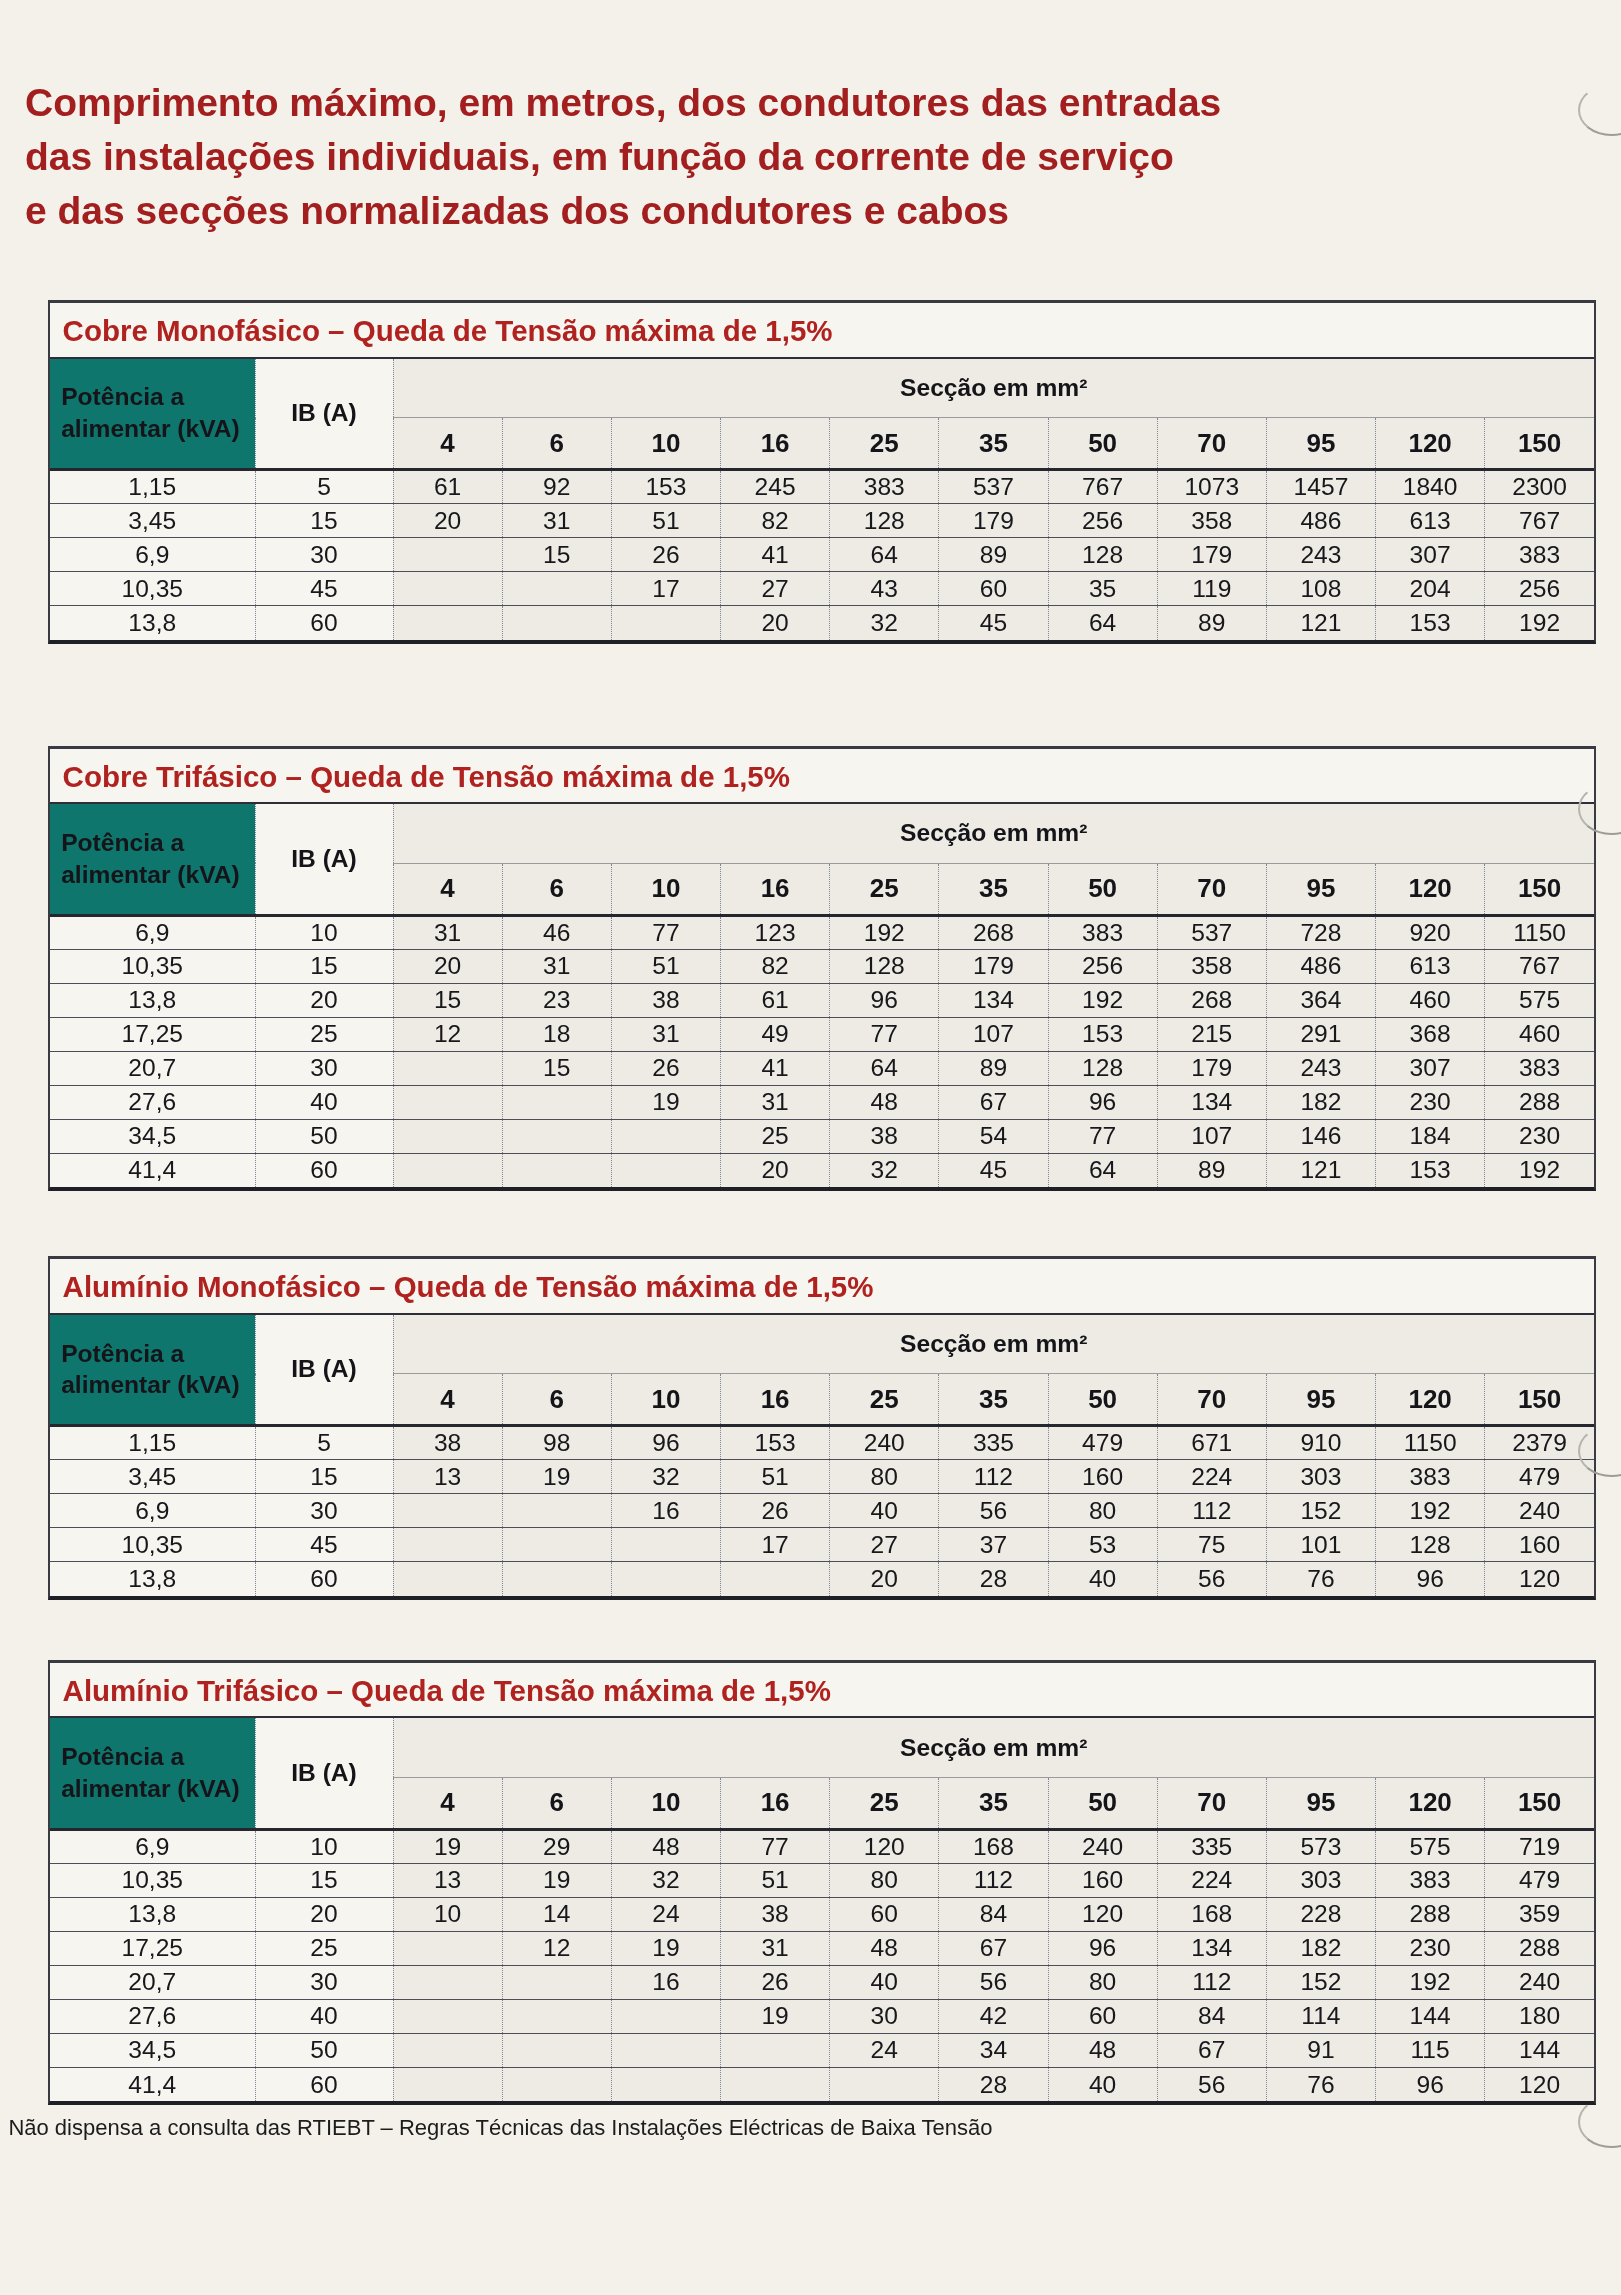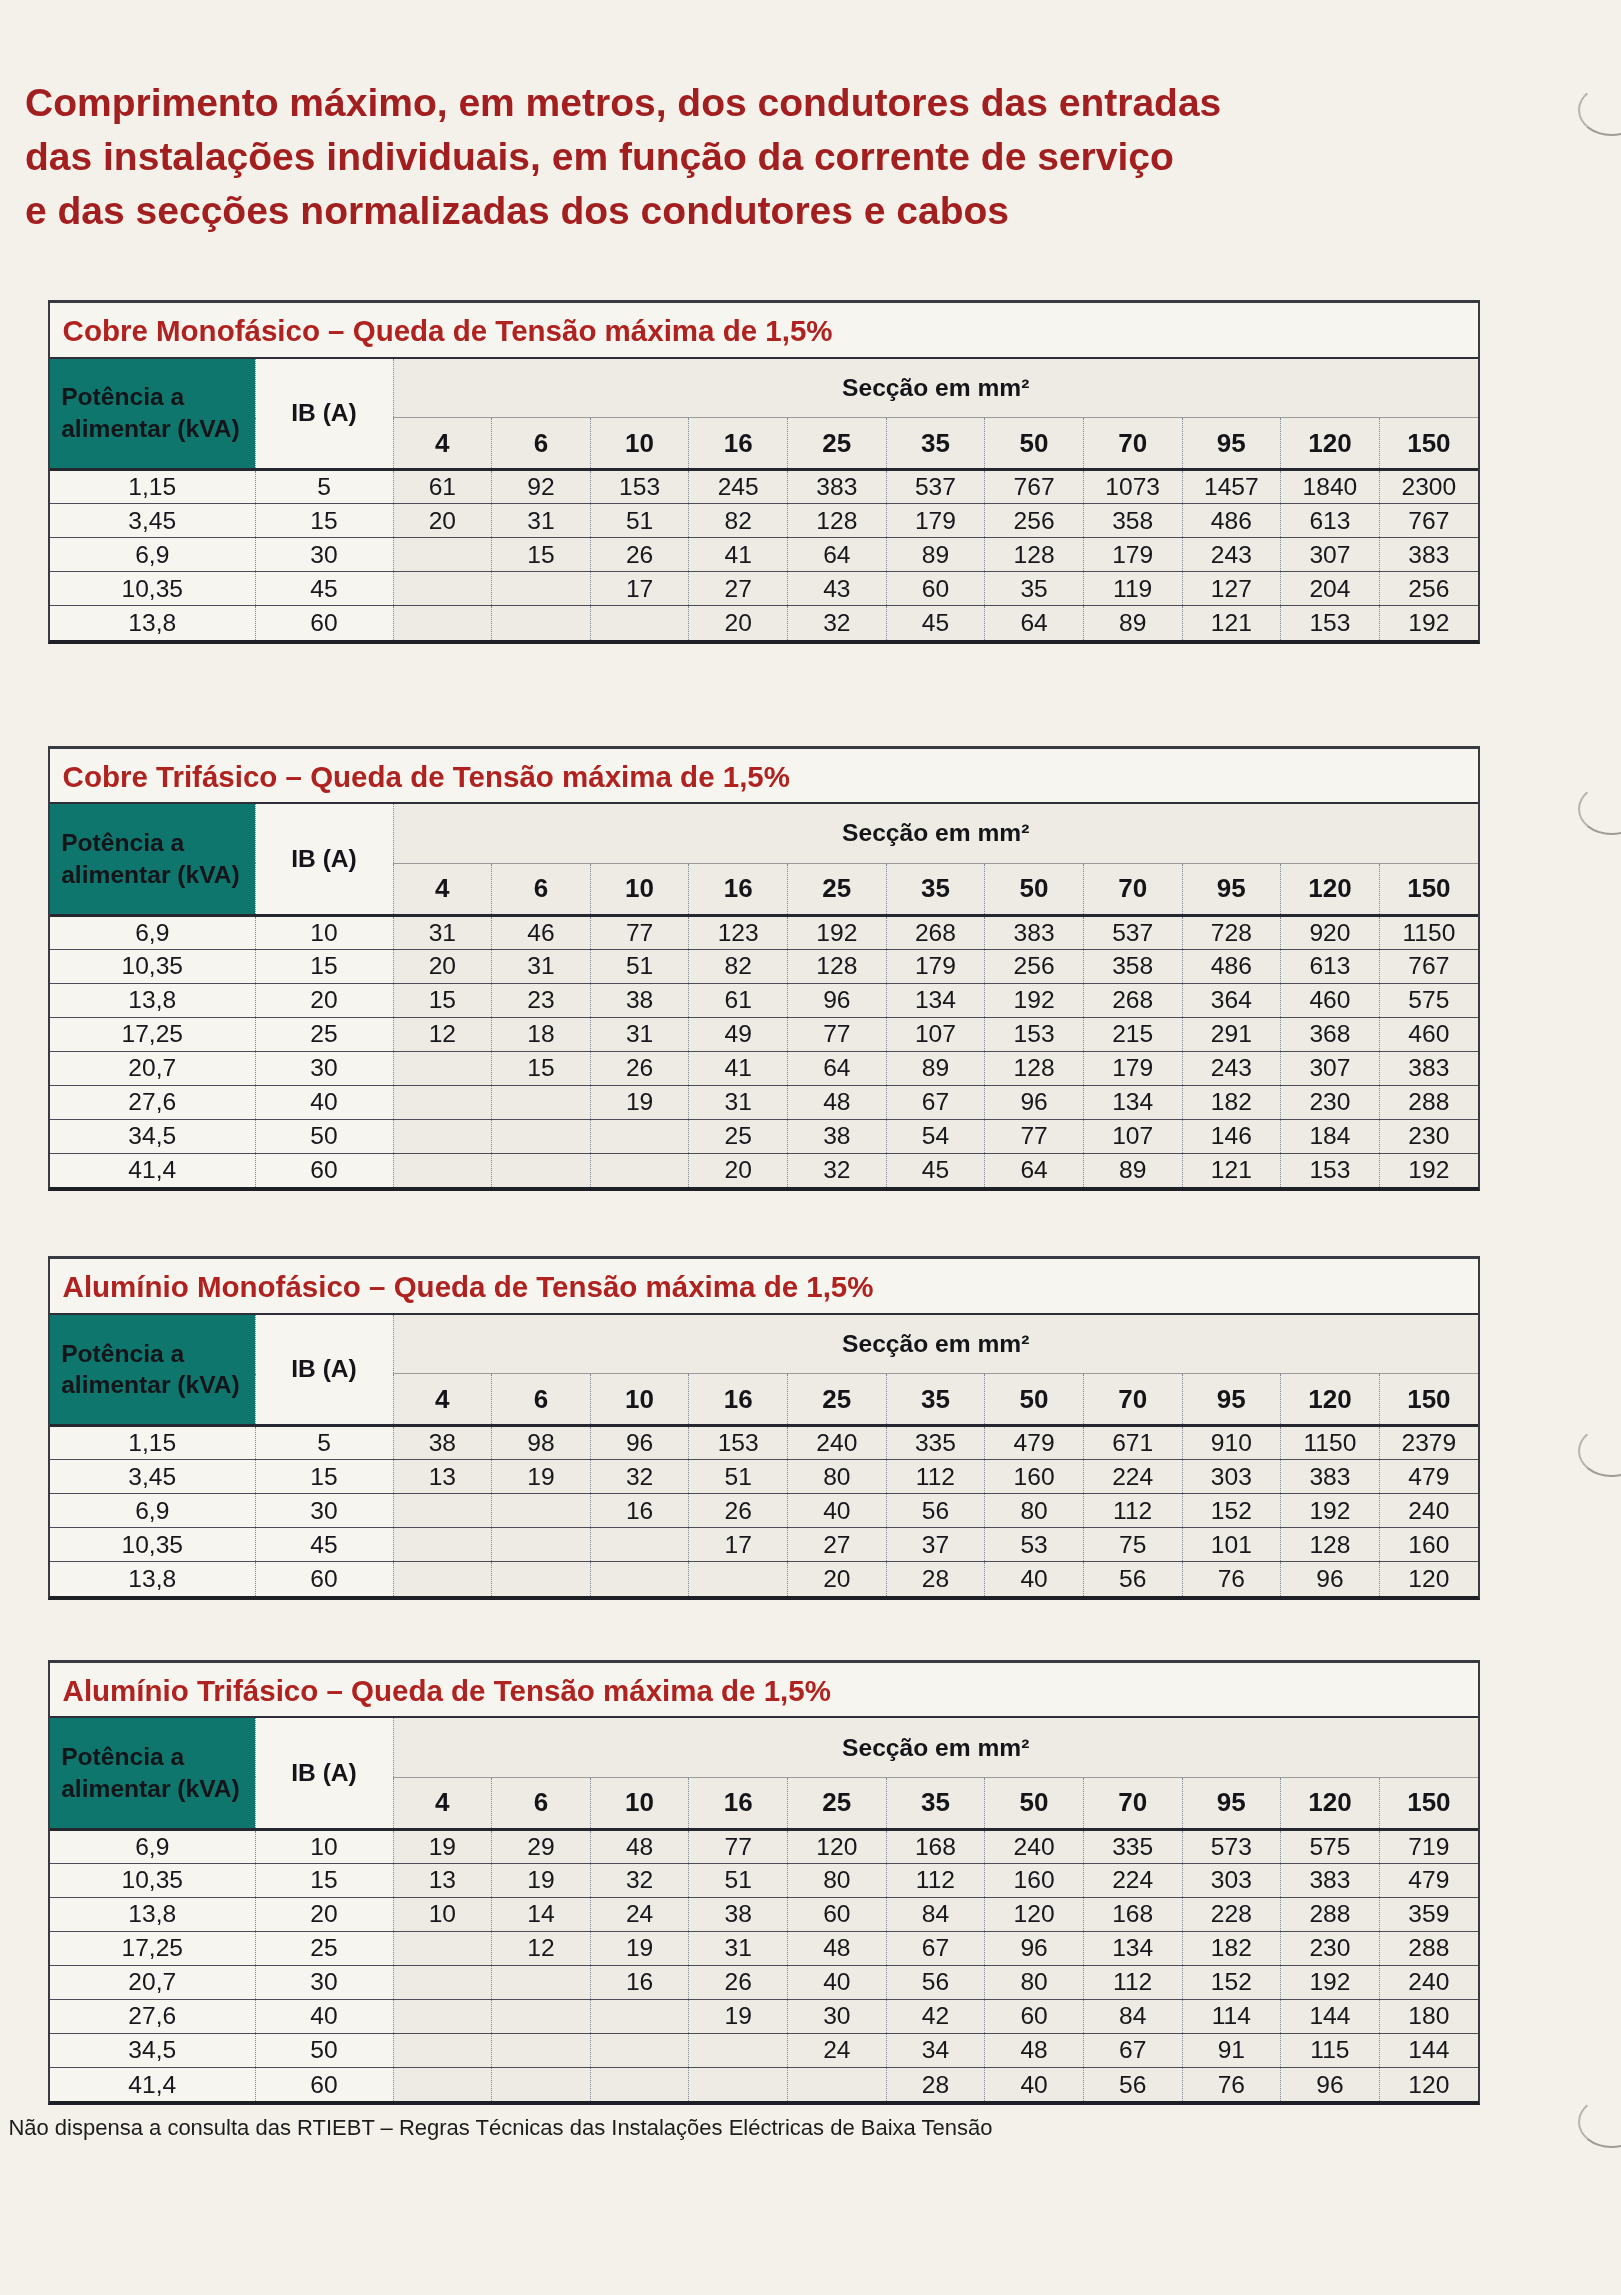--- a/index.html
+++ b/index.html
@@ -59,21 +59,21 @@
     margin: 76px 42px 0 25px;
     color: #a31f1f;
     font-size: 39px;
     font-weight: bold;
     line-height: 54px;
   }
 
   
   .tbl {
     margin-left: 48px;
-    width: 1432px;
+    width: 1548px;
     border: 2.1px solid #3a3a42;
     border-top-width: 3.5px;
     border-bottom: 4.9px solid #1f1f26;
     background: #f7f5ef;
   }
   .tbl-title {
     font-size: 29.5px;
     font-weight: bold;
     color: #b0221f;
     padding: 11.2px 0 8.4px 12.6px;
@@ -242,21 +242,21 @@
             <td class="lbl">10,35</td>
             <td class="lbl">45</td>
             <td class="sec"></td>
             <td class="sec"></td>
             <td class="sec">17</td>
             <td class="sec">27</td>
             <td class="sec">43</td>
             <td class="sec">60</td>
             <td class="sec">35</td>
             <td class="sec">119</td>
-            <td class="sec">127</td>
+            <td class="sec">108</td>
             <td class="sec">204</td>
             <td class="sec">256</td>
           </tr>
           <tr>
             <td class="lbl">13,8</td>
             <td class="lbl">60</td>
             <td class="sec"></td>
             <td class="sec"></td>
             <td class="sec"></td>
             <td class="sec">20</td>

